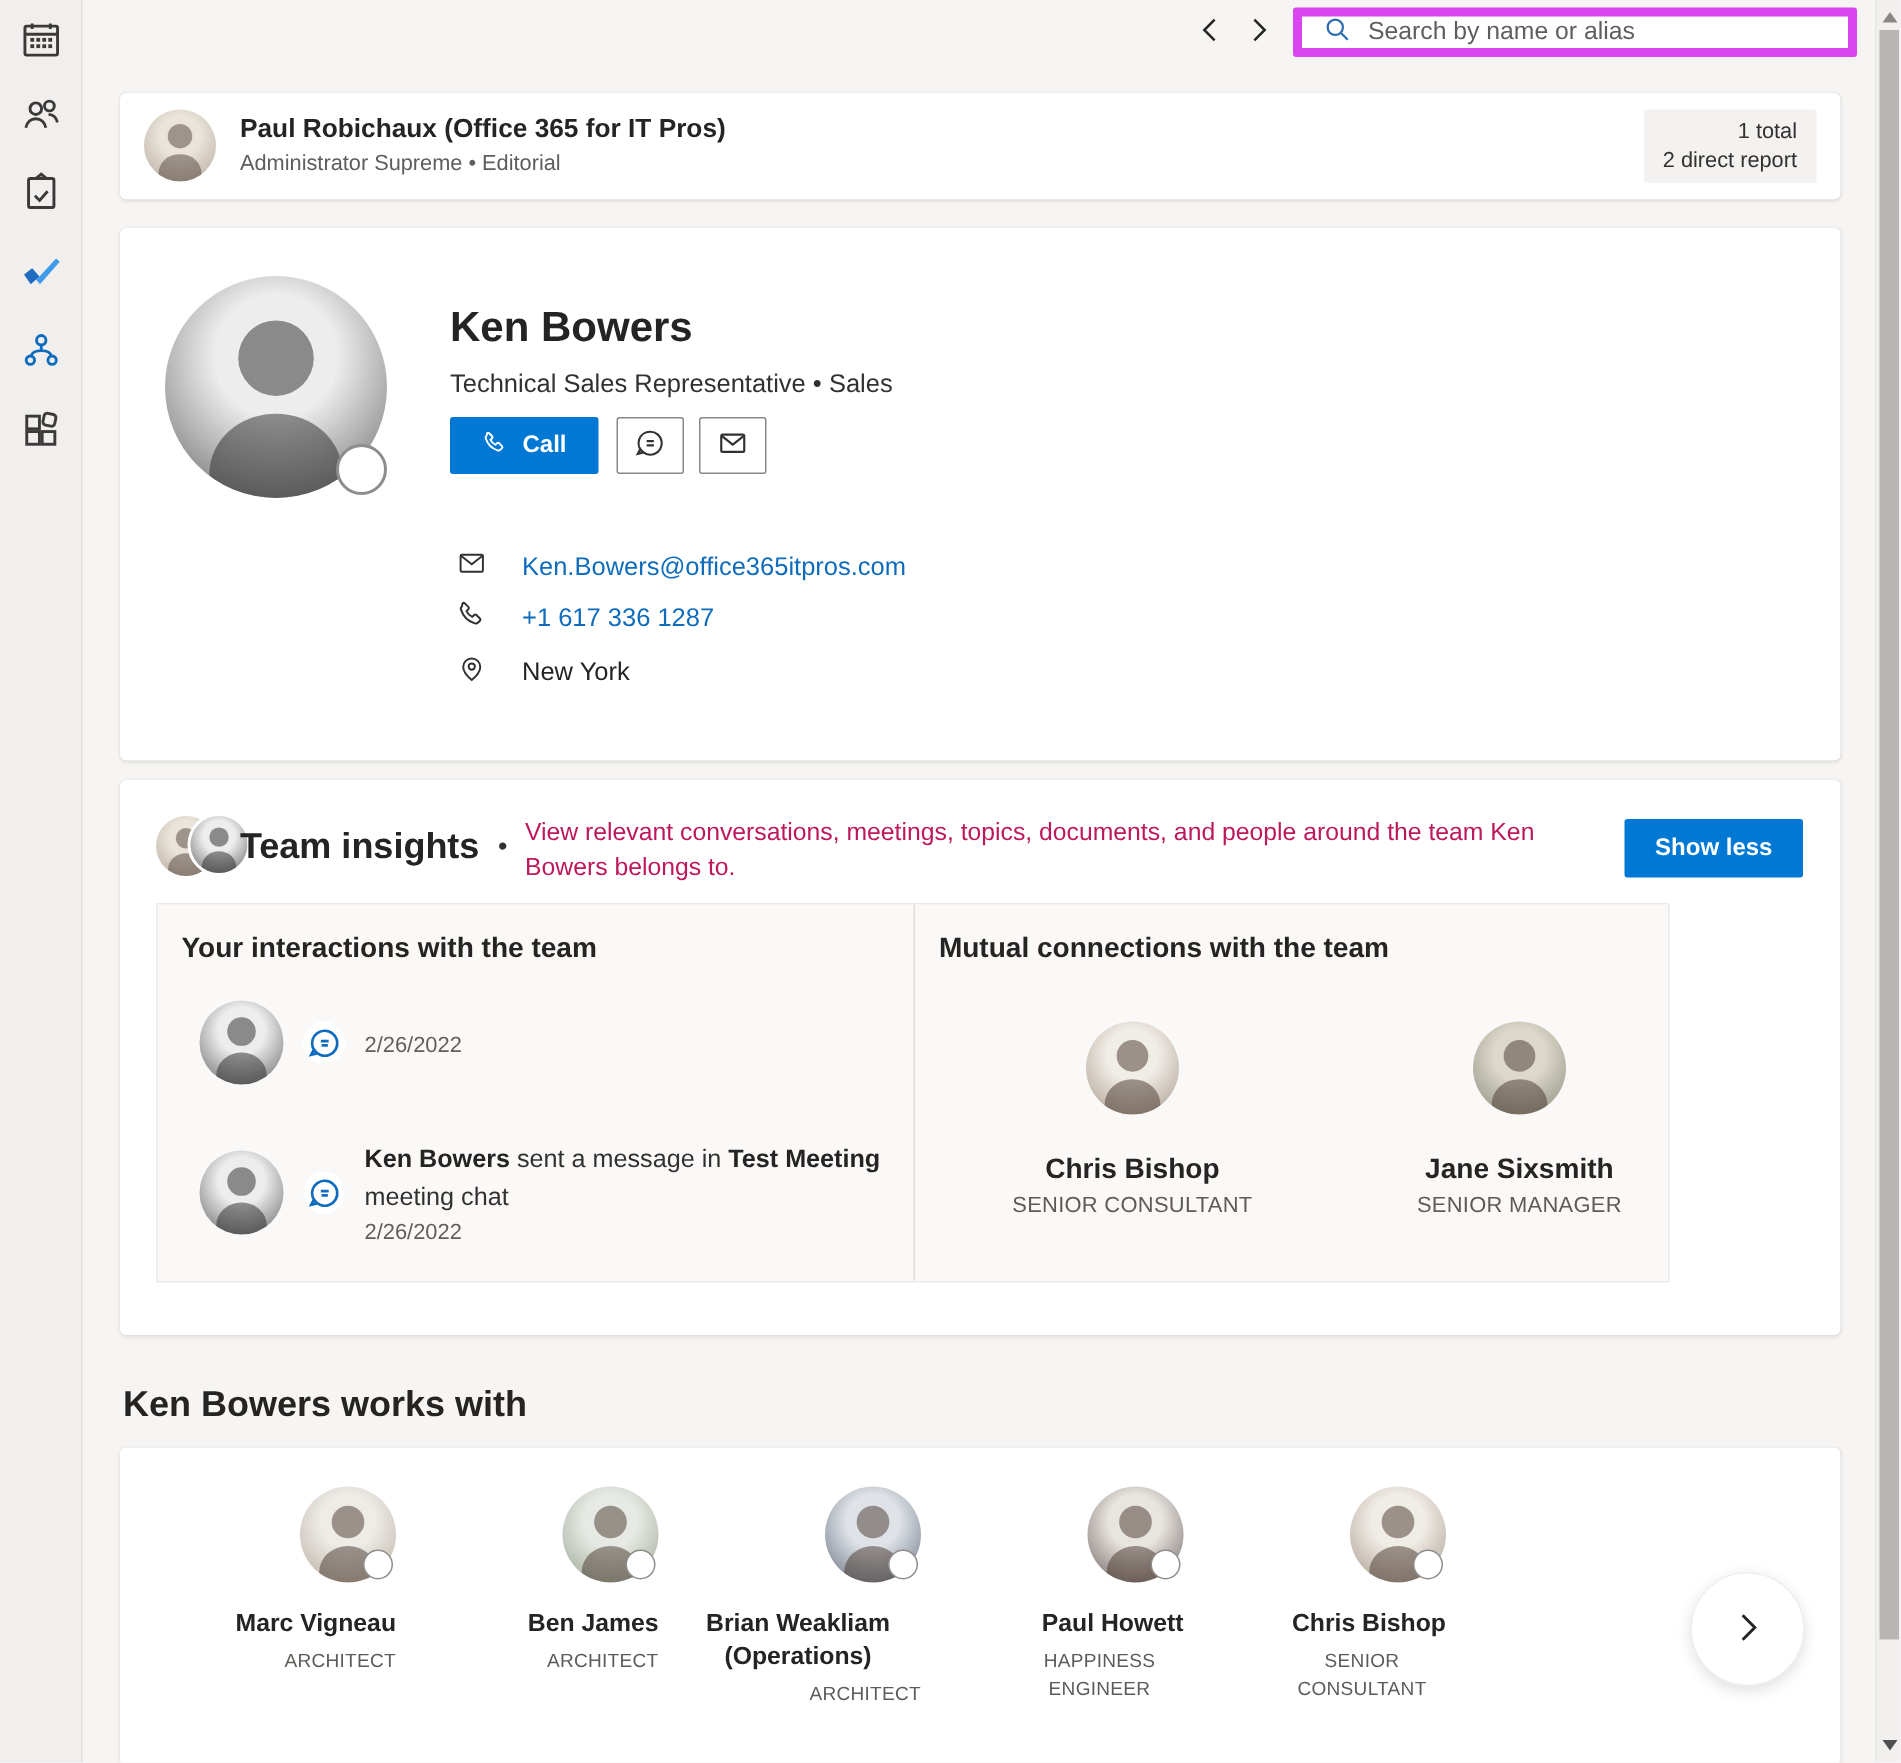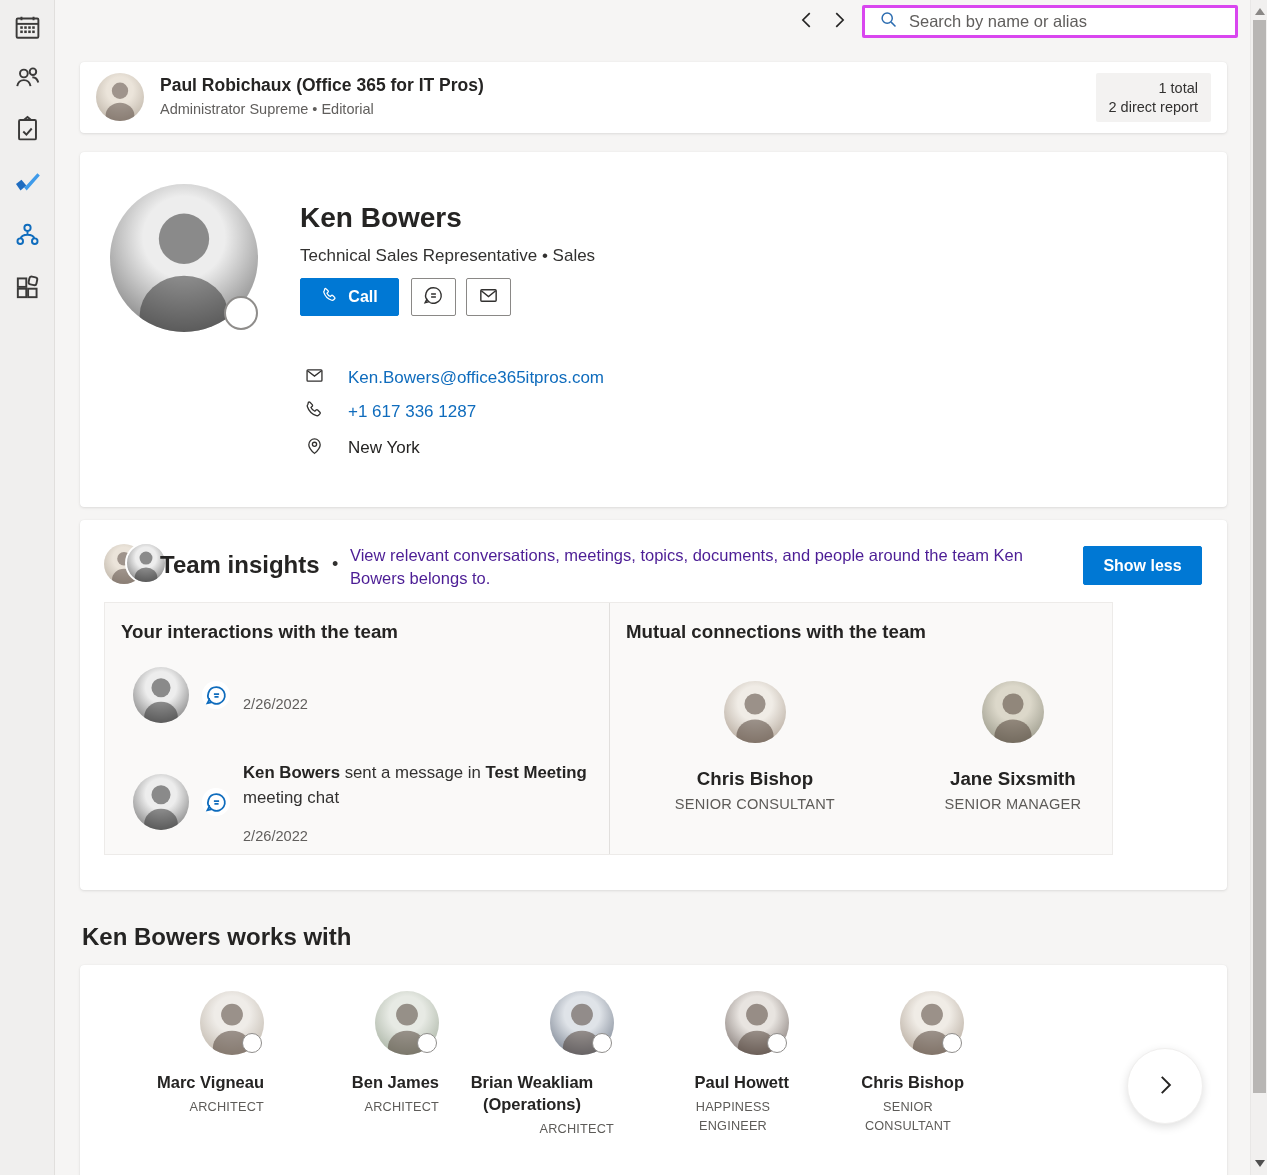--- a/index.html
+++ b/index.html
@@ -7,21 +7,21 @@
   body { font-family:"Liberation Sans","DejaVu Sans",sans-serif; background:#f6f5f4; color:#252423; }
   .stage { position:relative; width:1267px; height:1175px; overflow:hidden; }
 
   
   .rail { position:absolute; left:0; top:0; width:55px; height:1175px; background:#f0efee; border-right:1px solid #e1dfdd; z-index:5; }
   .rail-item { position:absolute; left:6px; width:42px; height:42px; display:flex; align-items:center; justify-content:center; cursor:pointer; }
   .rail-item svg { width:29px; height:29px; }
 
   
   .nav-chevron { position:absolute; top:7px; width:28px; height:28px; display:flex; align-items:center; justify-content:center; cursor:pointer; background:none; border:none; }
-  .searchbox { position:absolute; left:862px; top:5px; width:376px; height:33px; background:#fff; border:3px solid #d946ef; border-radius:2px; display:flex; align-items:center; }
+  .searchbox { position:absolute; left:862px; top:5px; width:376px; height:33px; background:#fff; border:6px solid #d946ef; border-radius:2px; display:flex; align-items:center; }
   .searchbox svg { margin-left:13px; flex:0 0 auto; }
   .searchbox input { flex:1; border:none; outline:none; background:transparent; font-size:16.5px; padding:0 10px; color:#252423; font-family:inherit; }
   .searchbox input::placeholder { color:#605e5c; opacity:1; }
 
   
   .scrollbar { position:absolute; right:0; top:0; width:17px; height:1175px; background:#f1f0ef; border-left:1px solid #e8e7e6; z-index:6; }
   .sb-up { position:absolute; top:8px; left:4px; width:0; height:0; border-left:5px solid transparent; border-right:5px solid transparent; border-bottom:7px solid #8a8886; cursor:pointer; }
   .sb-down { position:absolute; bottom:8px; left:4px; width:0; height:0; border-left:5px solid transparent; border-right:5px solid transparent; border-top:7px solid #505050; cursor:pointer; }
   .sb-thumb { position:absolute; top:20px; left:2px; width:13px; height:1073px; background:#b8b6b4; cursor:pointer; }
 
@@ -52,33 +52,33 @@
   .contact-row { position:absolute; left:224px; display:flex; align-items:center; gap:23px; font-size:17px; }
   .contact-row a { color:#0f6cbd; text-decoration:none; cursor:pointer; }
   .contact-row .loc { color:#252423; }
 
   
   .ti-card { top:520px; width:1147px; height:370px; }
   .ti-av1 { position:absolute; left:24px; top:24px; width:40px; height:40px; }
   .ti-av2 { position:absolute; left:45px; top:22px; width:42px; height:42px; border:2px solid #fff; }
   .ti-title { position:absolute; left:80px; top:31px; font-size:24px; font-weight:700; color:#252423; }
   .ti-dot { position:absolute; left:252px; top:34px; font-size:18px; color:#323130; }
-  .ti-desc { position:absolute; left:270px; top:24px; width:712px; font-size:16.5px; line-height:23px; color:#4c1d95; }
+  .ti-desc { position:absolute; left:270px; top:24px; width:712px; font-size:16.5px; line-height:23px; color:#be185d; }
   .btn-showless { position:absolute; right:25px; top:26px; width:119px; height:39px; background:#0078d4; color:#fff; border:1px solid #0078d4; border-radius:2px; font-size:16px; font-weight:700; font-family:inherit; cursor:pointer; }
   .ti-panels { position:absolute; left:24px; top:82px; width:1009px; height:253px; display:flex; background:#faf9f8; border:1px solid #edebe9; }
   .ti-col { position:relative; height:100%; }
   .ti-col.left { width:550px; border-right:1px solid #e1dfdd; }
   .ti-col.right { width:547px; }
   .ti-heading { position:absolute; left:16px; top:18px; font-size:18.7px; font-weight:700; color:#252423; }
   .ti-item { position:absolute; left:28px; display:flex; align-items:center; gap:13px; cursor:pointer; }
   .ti-item .avatar { width:56px; height:56px; }
   .chat-badge { width:28px; height:28px; background:#fff; border-radius:50%; display:flex; align-items:center; justify-content:center; flex:0 0 auto; }
   .ti-text { width:396px; font-size:16.8px; line-height:25px; color:#323130; }
   .ti-text b { color:#252423; }
-  .ti-date { font-size:14.6px; color:#605e5c; margin-top:18px; }
+  .ti-date { font-size:14.6px; color:#605e5c; margin-top:4px; }
   .mut-person { position:absolute; top:78px; width:210px; display:flex; flex-direction:column; align-items:center; cursor:pointer; }
   .mut-person .avatar { width:62px; height:62px; }
   .mut-name { margin-top:25px; font-size:18.7px; font-weight:700; color:#252423; }
   .mut-role { margin-top:6px; font-size:14.6px; color:#5d5b58; letter-spacing:.2px; }
 
   
   .ww-heading { position:absolute; left:82px; top:923px; font-size:24px; font-weight:700; color:#252423; }
   .ww-card { top:965px; width:1147px; height:230px; overflow:hidden; }
   .ww-person { position:absolute; top:26px; width:164px; display:flex; flex-direction:column; align-items:flex-end; text-align:center; cursor:pointer; }
   .ww-av-wrap { position:relative; width:64px; height:64px; }

